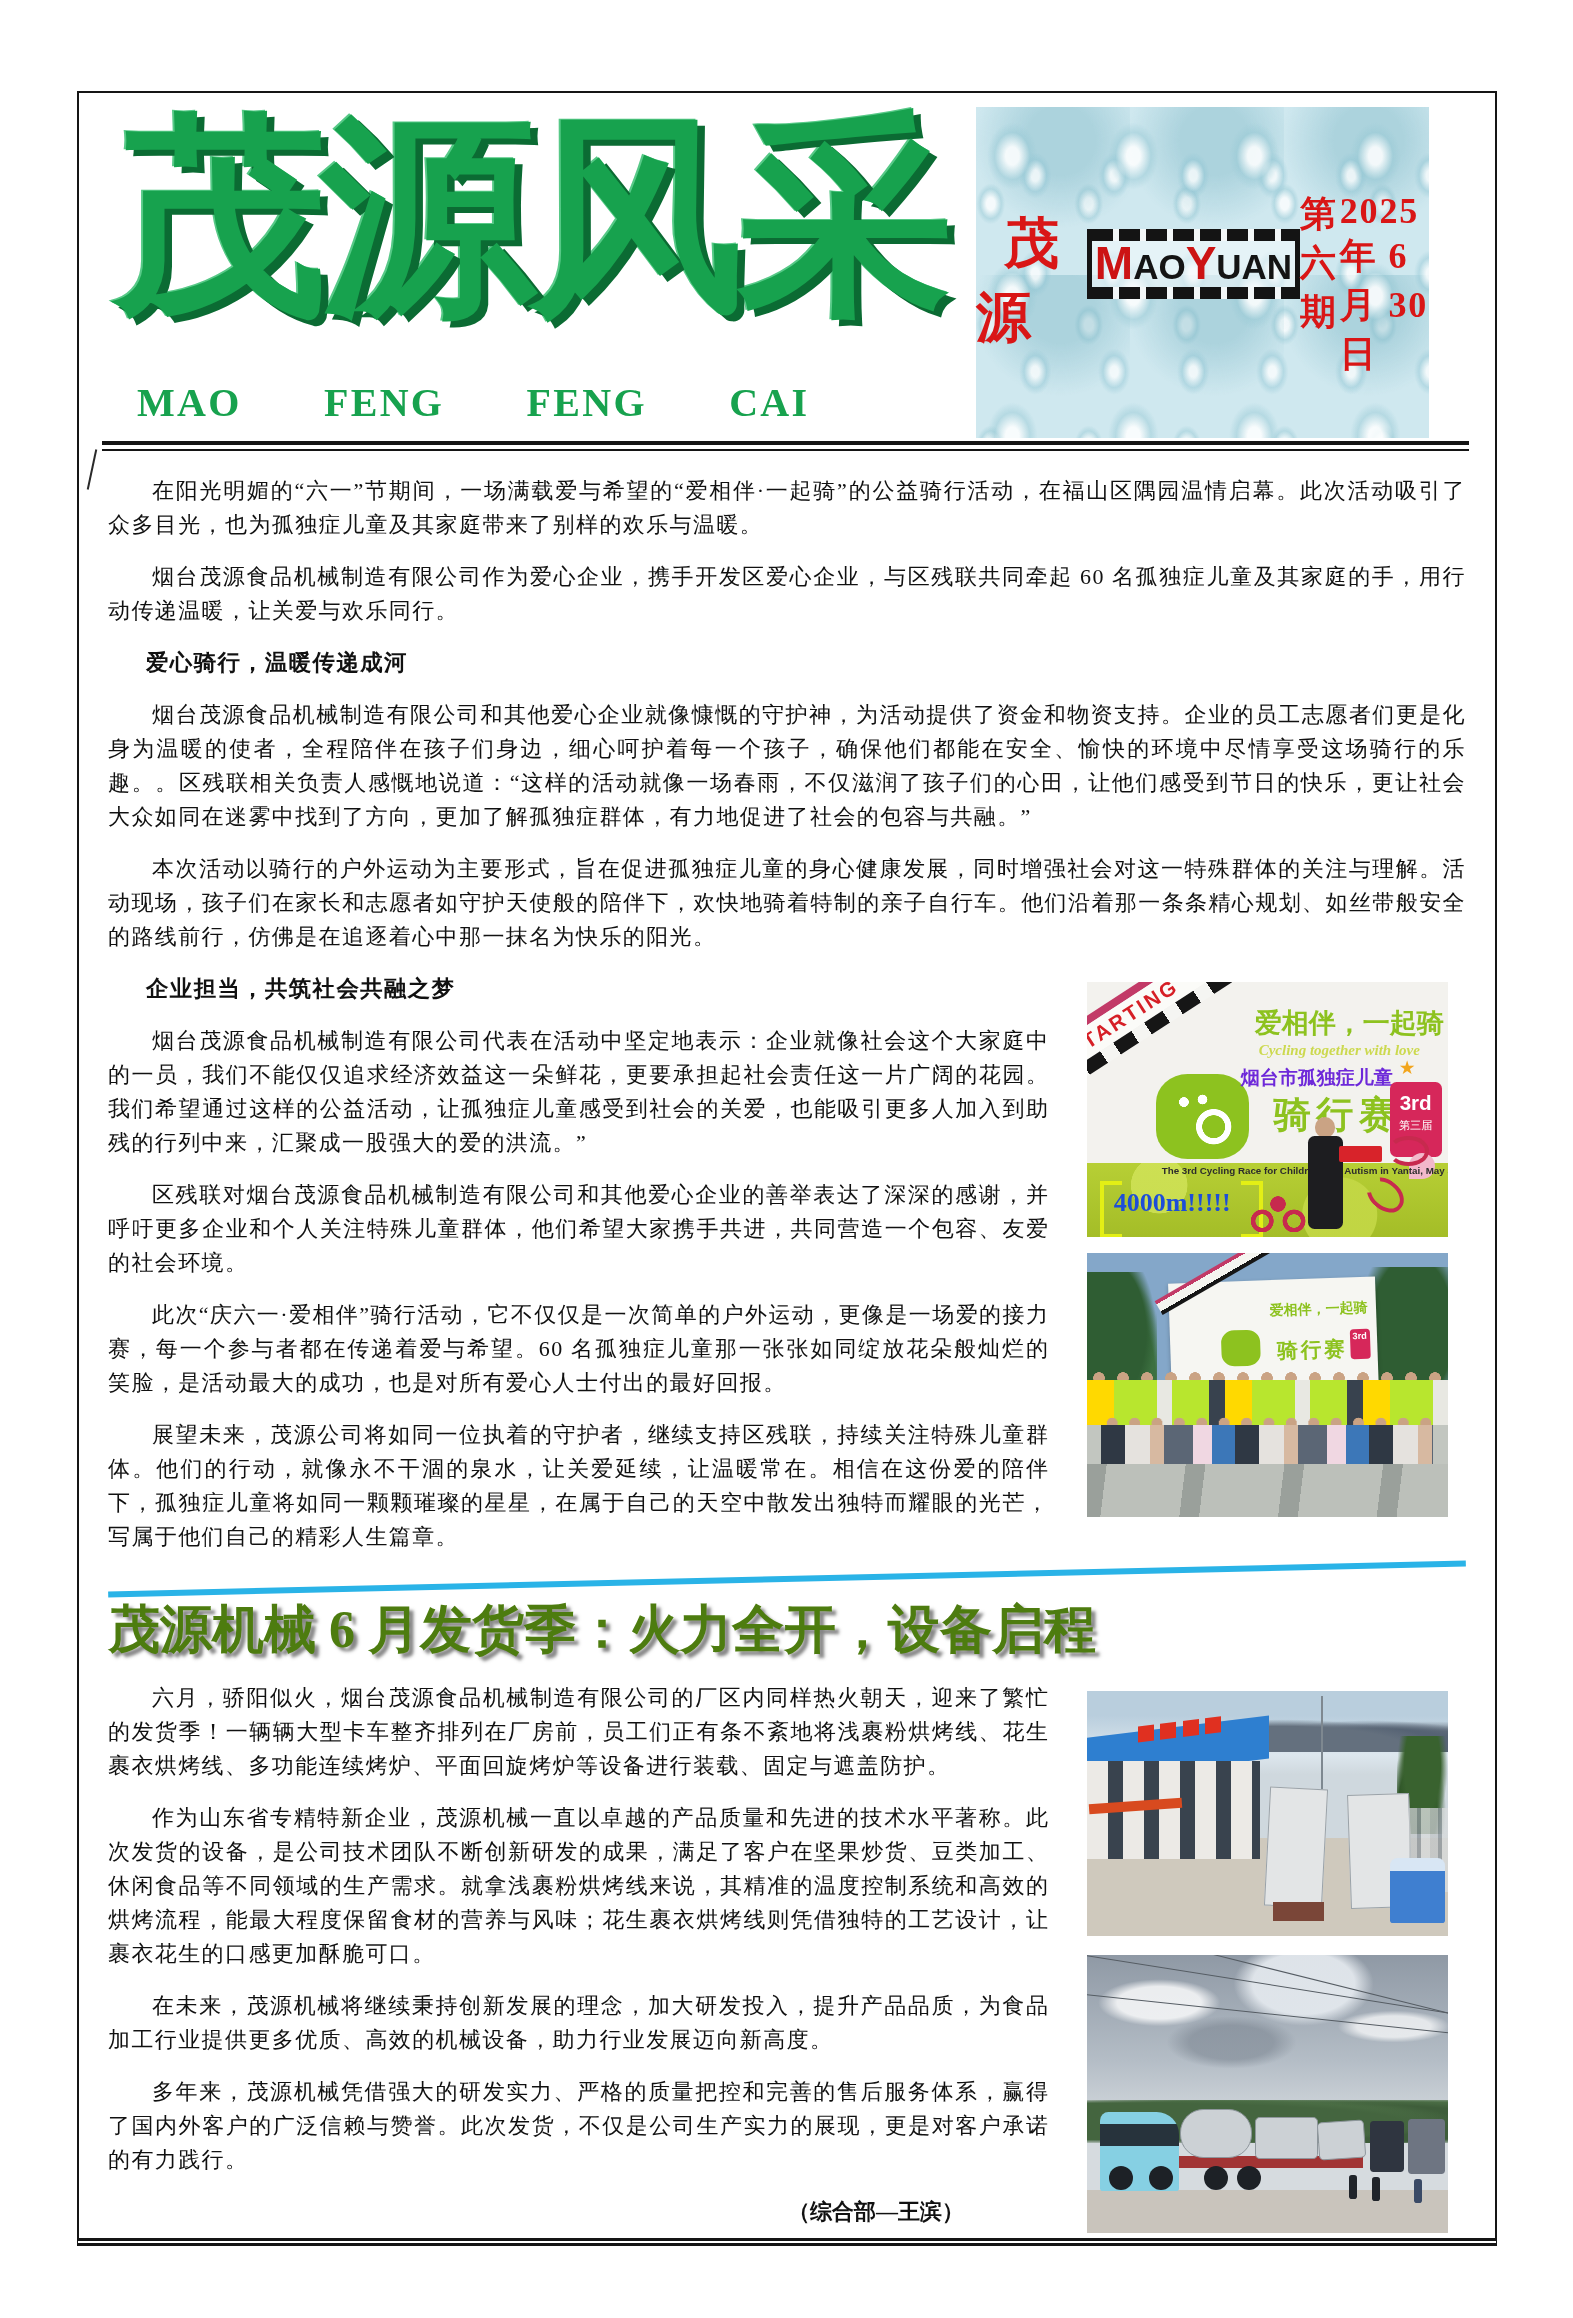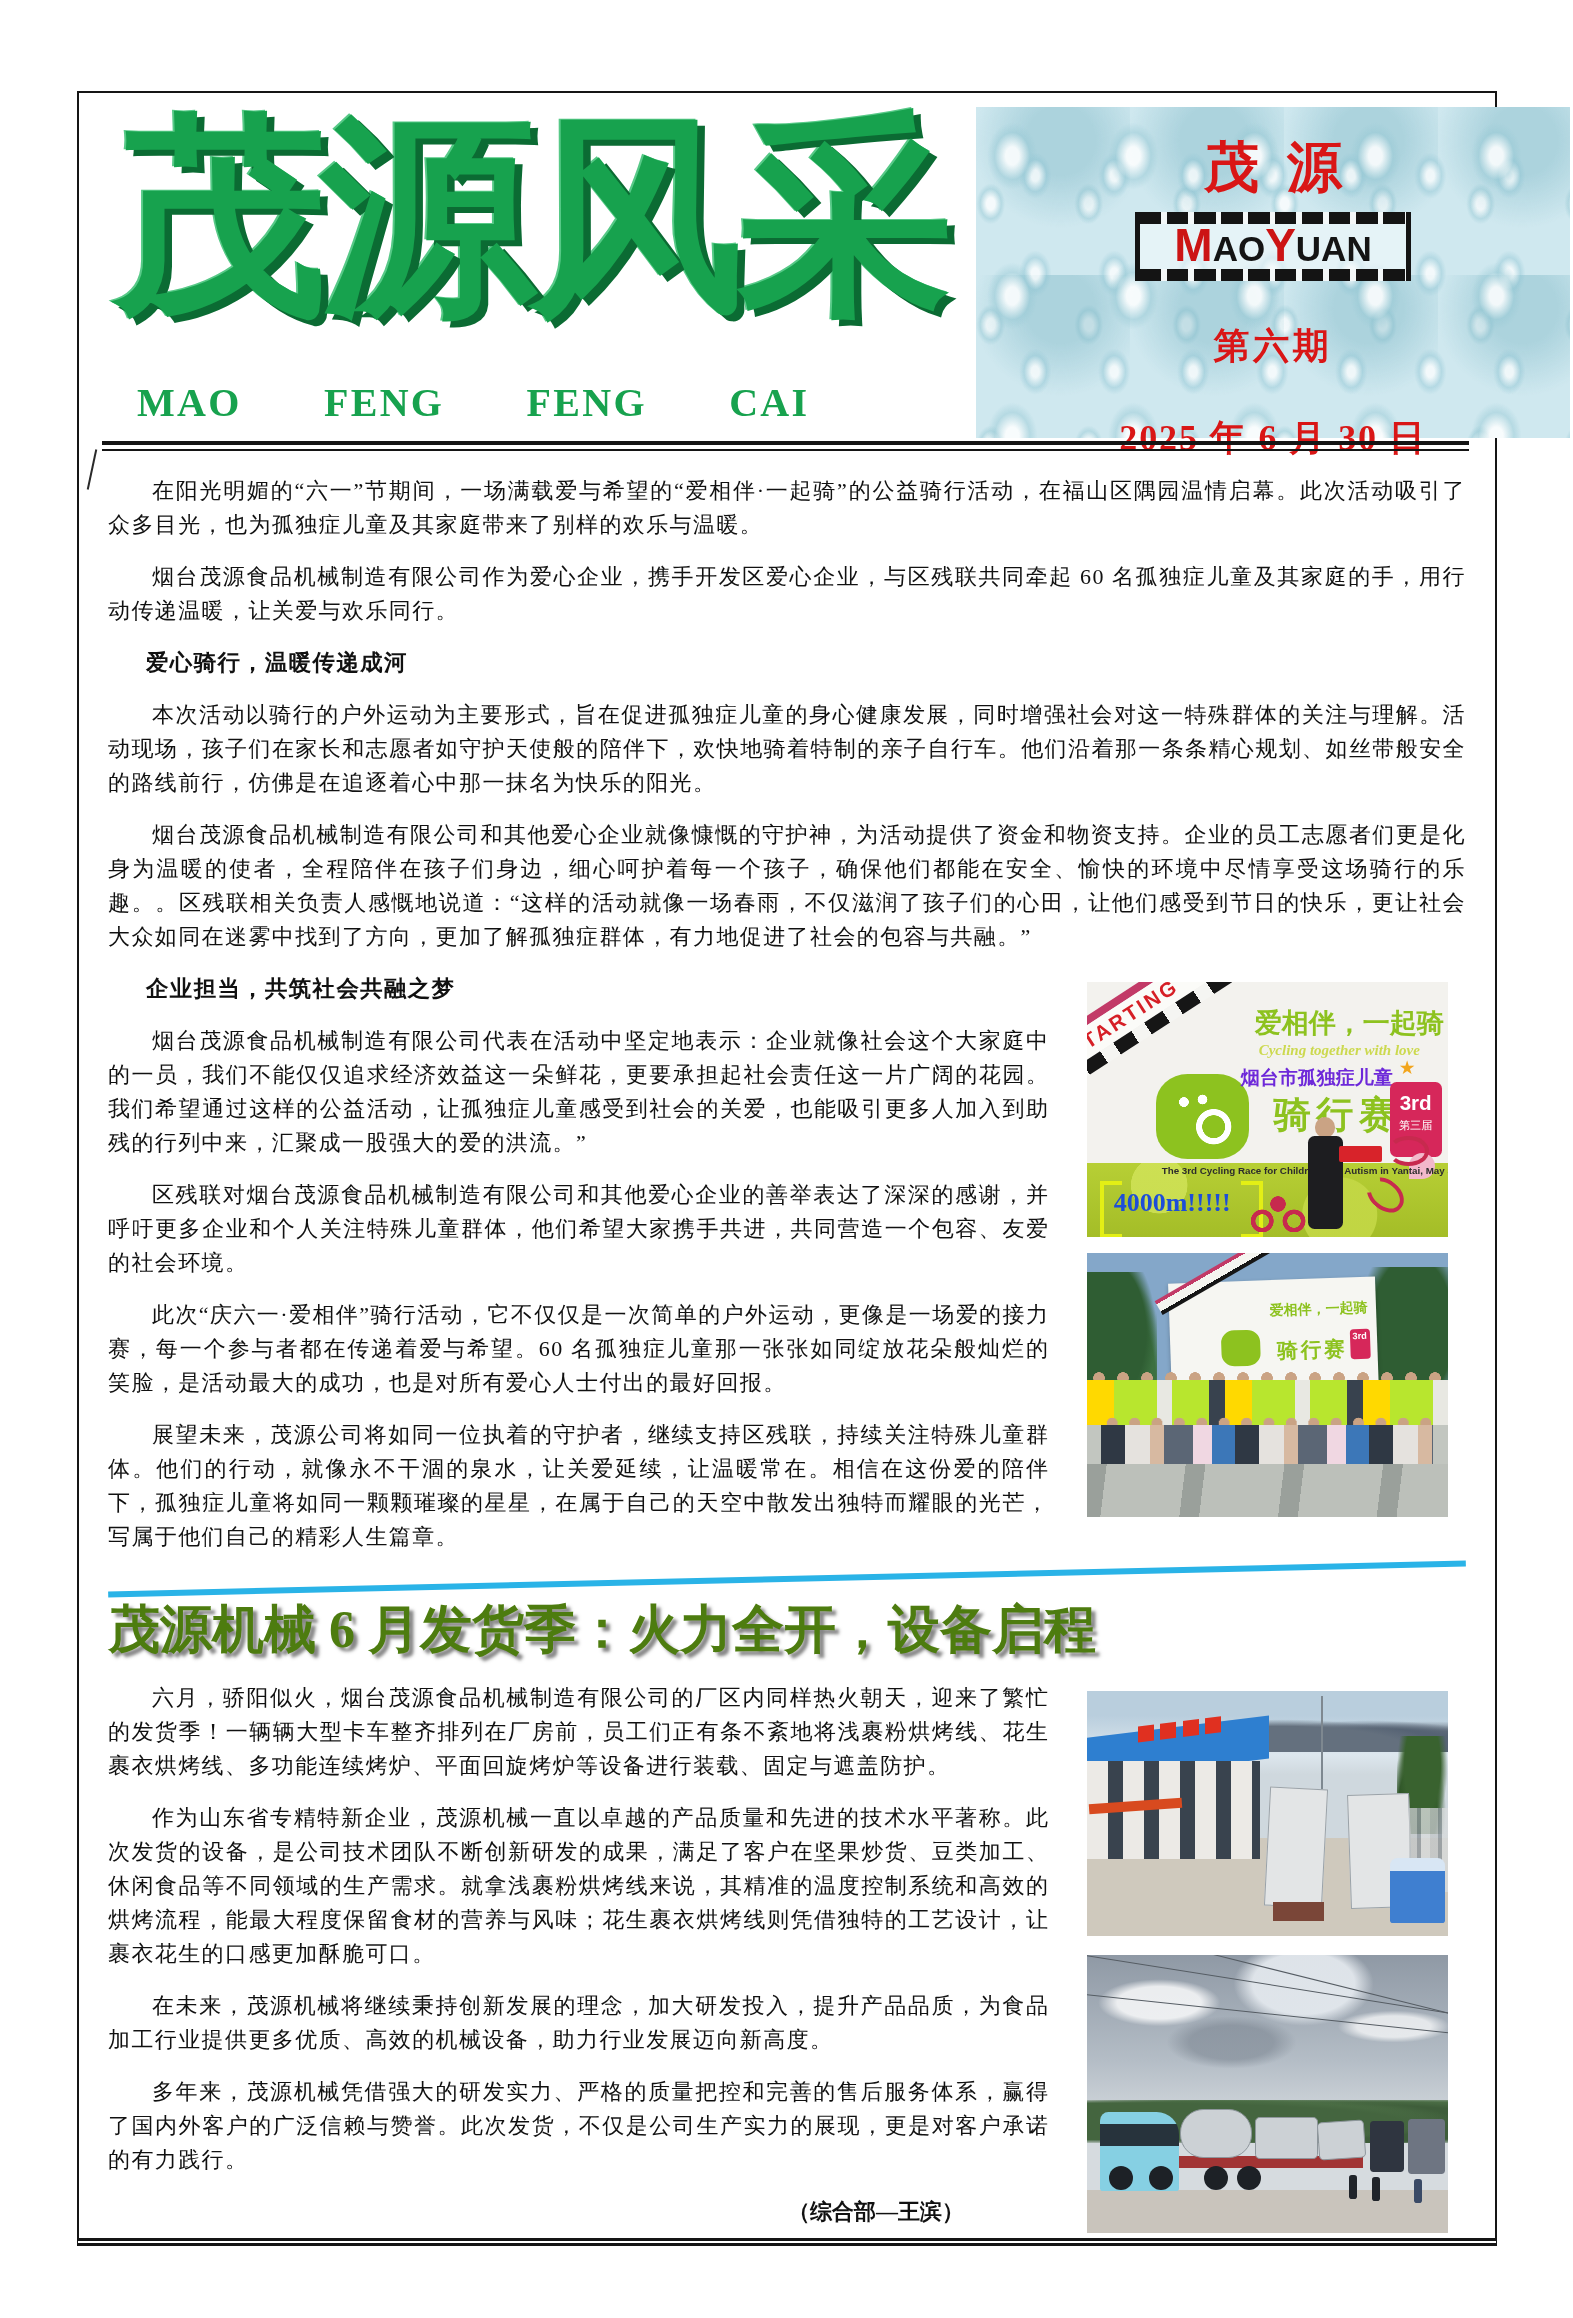--- a/index.html
+++ b/index.html
@@ -7,29 +7,29 @@
         font-family:"Liberation Serif", serif;color:#111;}
   .page-border{position:absolute;left:77px;top:91px;width:1416px;height:2145px;
         border:2.8px solid #151515;border-bottom:8.4px double #151515;}
 
   
   .masthead-title{position:absolute;left:33px;top:8.4px;width:935px;
         font-size:215px;line-height:1.1;font-weight:bold;color:#17a24e;letter-spacing:-6.5px;
         text-shadow:7.5px 5.6px 0 #0b6b33, -1.9px -1.4px 0 #57c987;white-space:nowrap;}
   .masthead-pinyin{position:absolute;left:58px;top:286px;font-size:40px;font-weight:bold;
         color:#17a24e;letter-spacing:2.3px;word-spacing:70px;white-space:nowrap;}
-  .issue-box{position:absolute;left:897px;top:14px;width:594px;height:331px;
+  .issue-box{position:absolute;left:897px;top:14px;width:453px;height:331px;
         background-color:#cfe8ef;
         background-image:
           radial-gradient(ellipse 42px 56px at 30% 35%, rgba(255,255,255,.85) 0 16%, rgba(150,200,212,.45) 42%, rgba(207,232,239,0) 60%),
           radial-gradient(ellipse 28px 40px at 75% 70%, rgba(255,255,255,.75) 0 14%, rgba(140,195,210,.4) 40%, rgba(207,232,239,0) 58%),
           radial-gradient(circle at 55% 20%, rgba(120,180,195,.4) 0 22%, rgba(207,232,239,0) 55%),
           radial-gradient(ellipse 23.4px 33px at 15% 80%, rgba(255,255,255,.8) 0 18%, rgba(150,200,212,.45) 45%, rgba(207,232,239,0) 62%);
         background-size:121px 140px, 79px 98px, 154px 168px, 98px 121px;
-        display:flex;flex-direction:column;align-items:center;padding-top:24px;box-sizing:border-box;}
+        display:flex;flex-direction:row;align-items:center;padding-top:24px;box-sizing:border-box;}
   .box-cn{font-size:55px;font-weight:bold;color:#d91616;letter-spacing:28px;text-indent:28px;margin-bottom:6.5px;}
   .film{width:266px;border-left:5.6px solid #141414;border-right:5.6px solid #141414;margin-bottom:41px;}
   .film-bar{height:12px;background:repeating-linear-gradient(90deg,#141414 0 21.5px,#f3f7f8 21.5px 27px);}
   .film-text{display:flex;align-items:baseline;justify-content:center;padding:0.9px 2.8px;background:rgba(248,252,253,.55);}
   .film-text .big-red{font-family:"Liberation Sans",sans-serif;font-weight:bold;font-size:46px;color:#cc1414;line-height:.95;}
   .film-text .black-caps{font-family:"Liberation Sans",sans-serif;font-weight:bold;font-size:35px;color:#141414;line-height:1;}
   .box-issue{font-size:36px;font-weight:bold;color:#d91616;letter-spacing:3.7px;margin-bottom:43px;}
   .box-date{font-size:36px;font-weight:bold;color:#d91616;letter-spacing:1.9px;}
   .header-rule{position:absolute;left:23.4px;top:348px;width:1367px;height:3.7px;
         border-top:4.7px solid #141414;border-bottom:2.3px solid #141414;}
@@ -210,22 +210,22 @@
 
     <div class="header-rule"></div>
     <div class="stray-mark"></div>
 
     <div class="main-col">
 
       <article>
         <p class="body-par">在阳光明媚的“六一”节期间，一场满载爱与希望的“爱相伴·一起骑”的公益骑行活动，在福山区隅园温情启幕。此次活动吸引了众多目光，也为孤独症儿童及其家庭带来了别样的欢乐与温暖。</p>
         <p class="body-par">烟台茂源食品机械制造有限公司作为爱心企业，携手开发区爱心企业，与区残联共同牵起 60 名孤独症儿童及其家庭的手，用行动传递温暖，让关爱与欢乐同行。</p>
         <h2 class="sub-head">爱心骑行，温暖传递成河</h2>
+        <p class="body-par">烟台茂源食品机械制造有限公司和其他爱心企业就像慷慨的守护神，为活动提供了资金和物资支持。企业的员工志愿者们更是化身为温暖的使者，全程陪伴在孩子们身边，细心呵护着每一个孩子，确保他们都能在安全、愉快的环境中尽情享受这场骑行的乐趣。。区残联相关负责人感慨地说道：“这样的活动就像一场春雨，不仅滋润了孩子们的心田，让他们感受到节日的快乐，更让社会大众如同在迷雾中找到了方向，更加了解孤独症群体，有力地促进了社会的包容与共融。”</p>
         <p class="body-par">本次活动以骑行的户外运动为主要形式，旨在促进孤独症儿童的身心健康发展，同时增强社会对这一特殊群体的关注与理解。活动现场，孩子们在家长和志愿者如守护天使般的陪伴下，欢快地骑着特制的亲子自行车。他们沿着那一条条精心规划、如丝带般安全的路线前行，仿佛是在追逐着心中那一抹名为快乐的阳光。</p>
-        <p class="body-par">烟台茂源食品机械制造有限公司和其他爱心企业就像慷慨的守护神，为活动提供了资金和物资支持。企业的员工志愿者们更是化身为温暖的使者，全程陪伴在孩子们身边，细心呵护着每一个孩子，确保他们都能在安全、愉快的环境中尽情享受这场骑行的乐趣。。区残联相关负责人感慨地说道：“这样的活动就像一场春雨，不仅滋润了孩子们的心田，让他们感受到节日的快乐，更让社会大众如同在迷雾中找到了方向，更加了解孤独症群体，有力地促进了社会的包容与共融。”</p>
 
         <aside class="photo-stack">
 
           <figure class="photo photo-1">
             <div class="p1-ground"></div>
             <div class="p1-banner">
               <div class="strip-pink"></div>
               <div class="strip-white">STARTING</div>
               <div class="strip-check"></div>
             </div>

